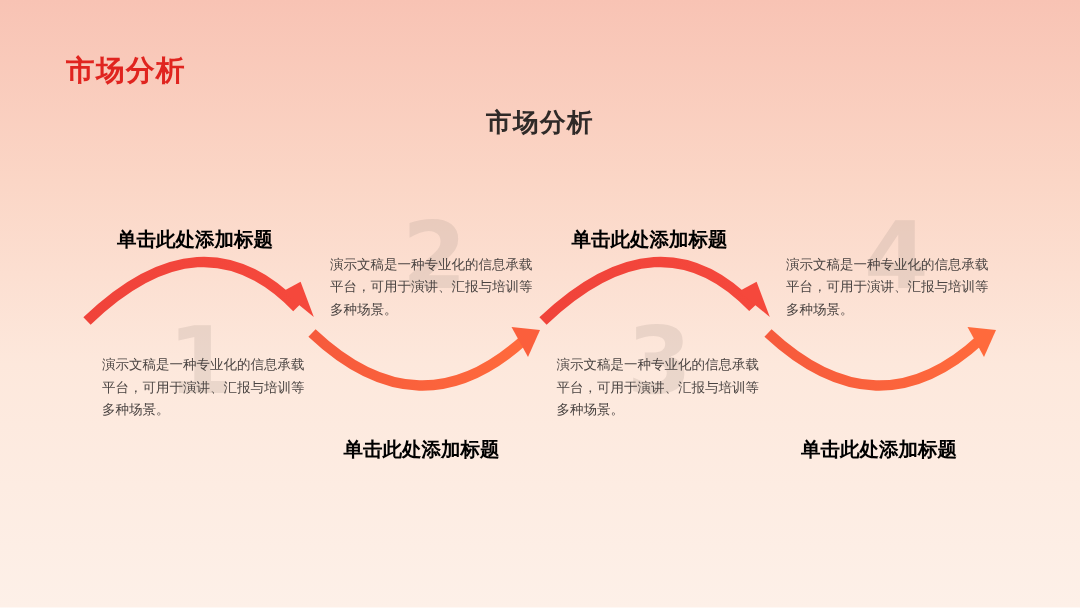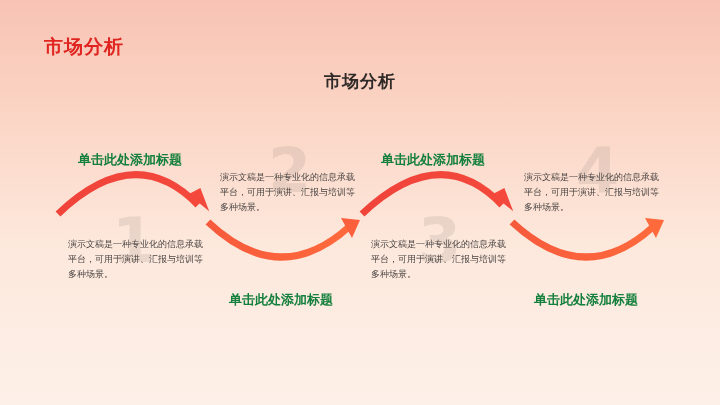--- a/index.html
+++ b/index.html
@@ -15,21 +15,21 @@
   .page-title {
     position: absolute; left: 0; width: 720px; top: 70px; text-align: center;
     font-size: 17px; font-weight: bold; color: #2f2a28; letter-spacing: 1px;
   }
   svg.arrows { position: absolute; left: 0; top: 0; }
   .big-num {
     position: absolute; font-size: 62px; font-weight: bold;
     color: rgba(170,150,140,0.22); line-height: 1;
   }
   .heading {
-    position: absolute; font-size: 13px; font-weight: bold; color: #15803d;
+    position: absolute; font-size: 13px; font-weight: bold; color: #000000;
     white-space: nowrap;
   }
   .desc {
     position: absolute; width: 140px; font-size: 9px; line-height: 15px;
     color: #4a4442;
   }
 </style>
 </head>
 <body>
 

